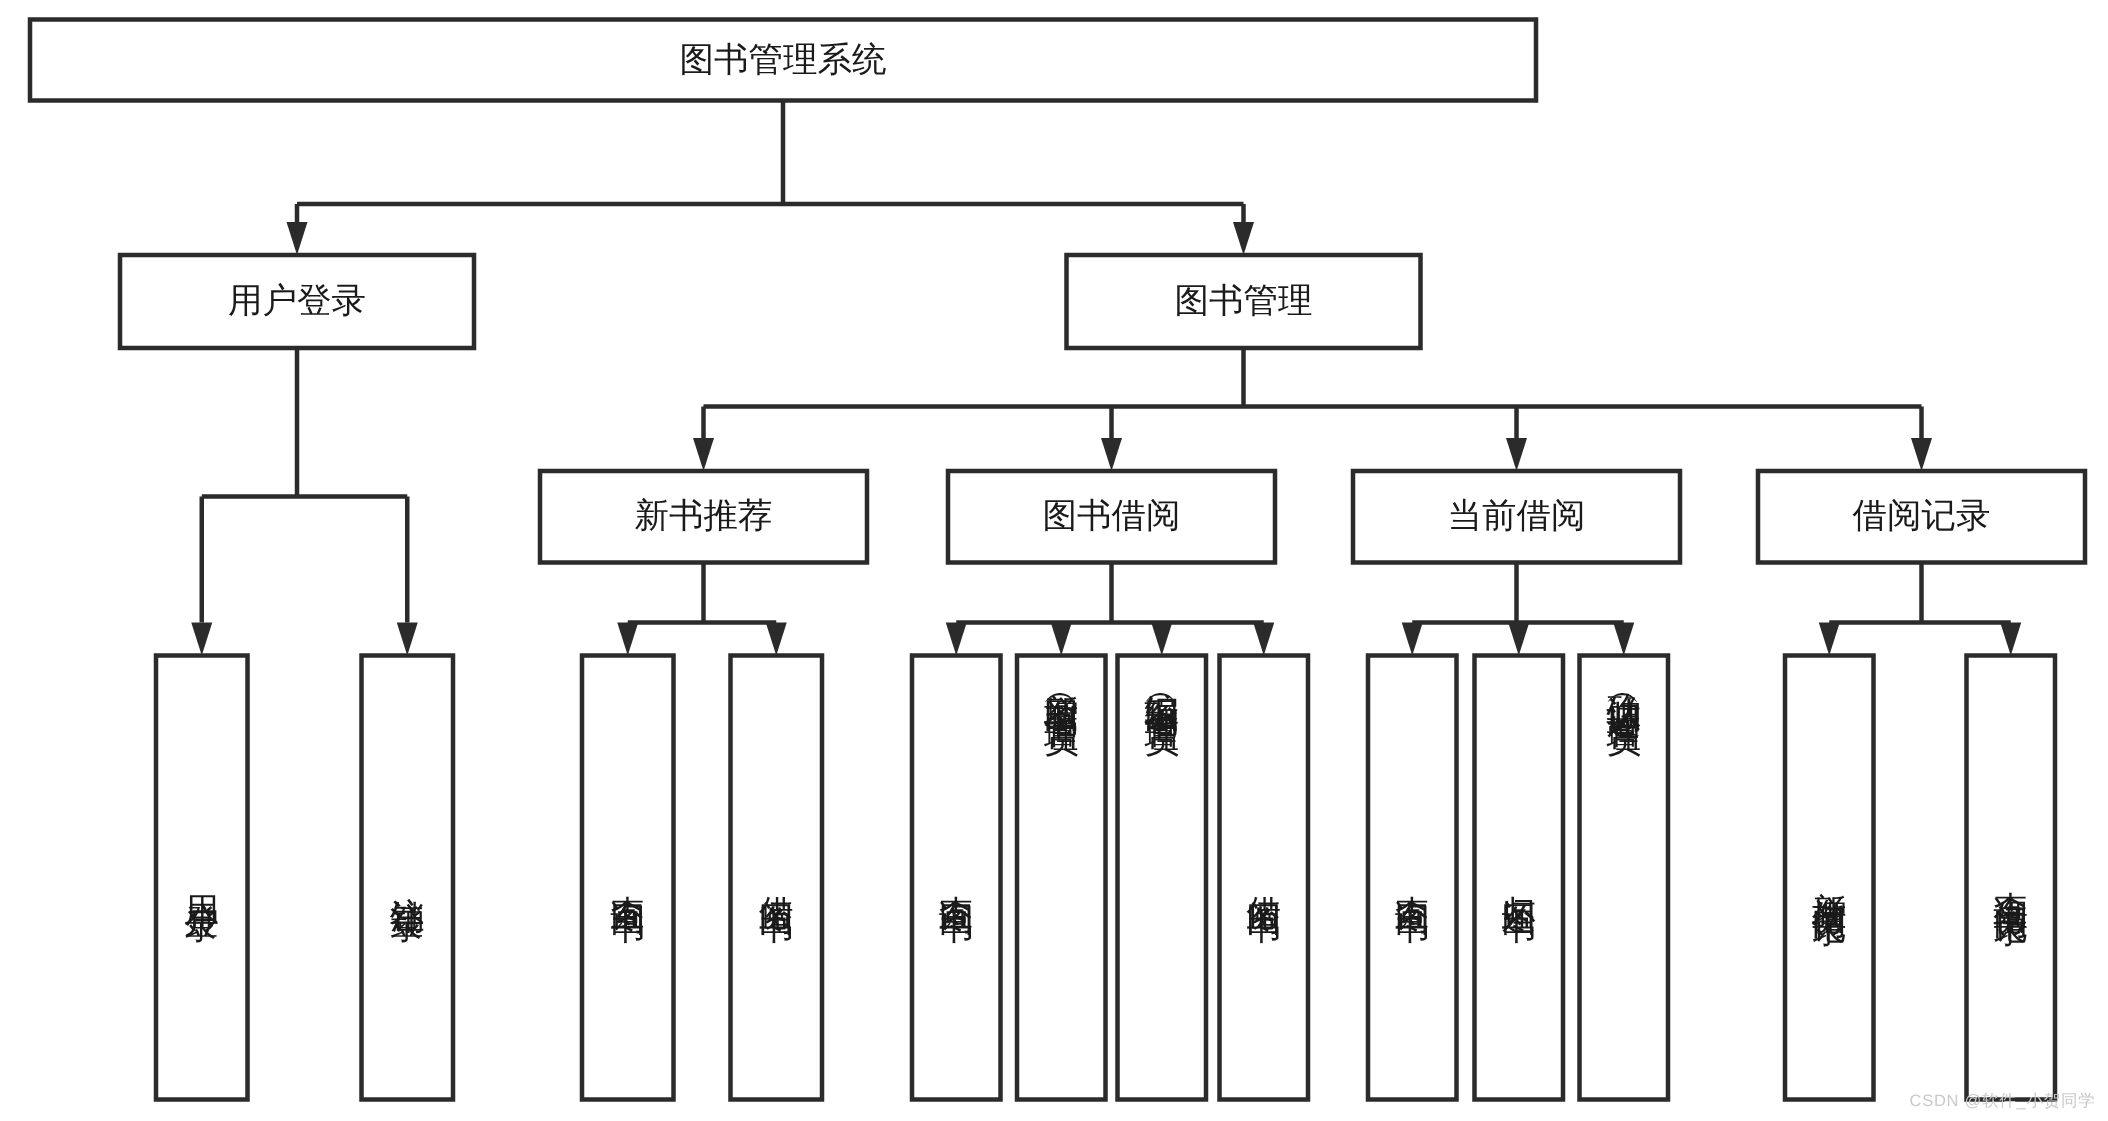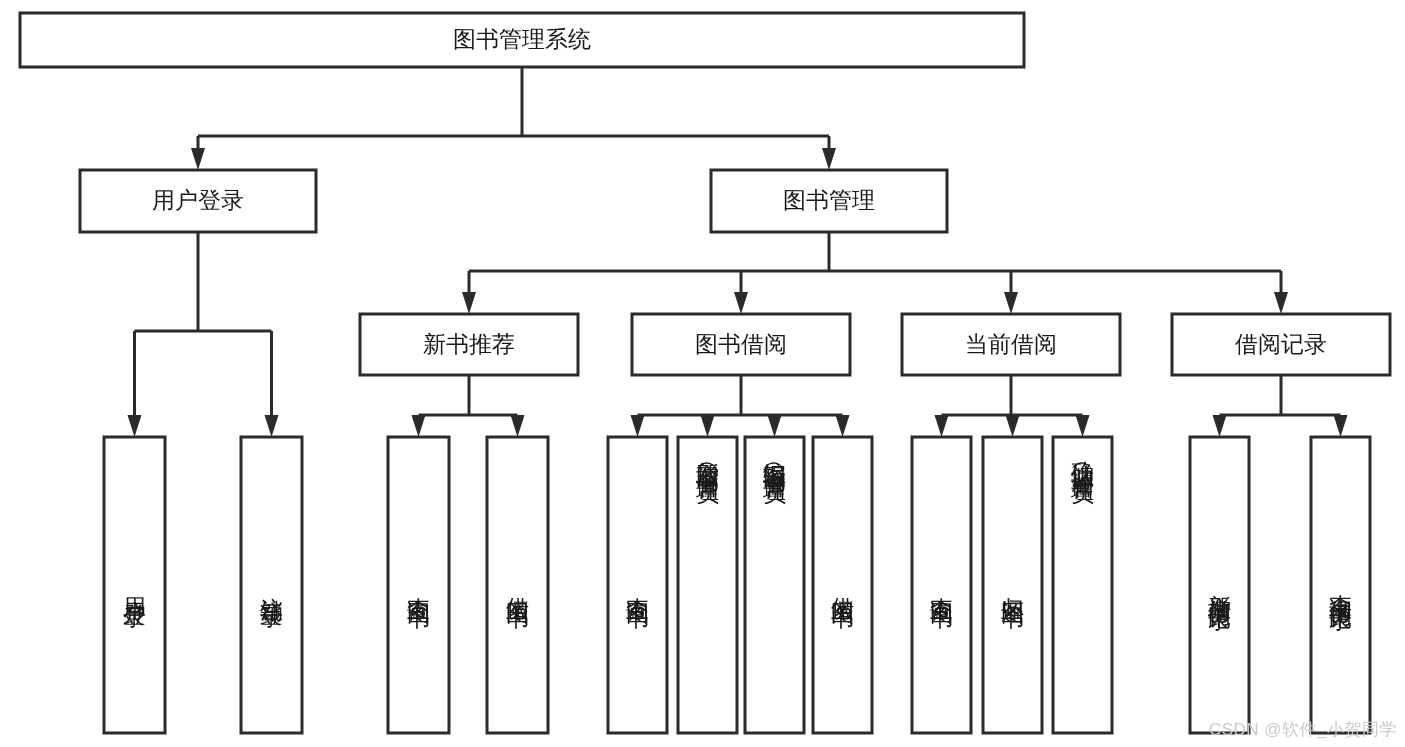--- a/index.html
+++ b/index.html
@@ -46,21 +46,21 @@
     font-size: 23px;
     fill: #1a1a1a;
     text-anchor: middle;
     dominant-baseline: middle;
   }
   .wm {
     position: absolute;
     right: 8px;
     bottom: 6px;
     font-family: "Liberation Sans", "DejaVu Sans", sans-serif;
-    font-size: 17px;
+    font-size: 11px;
     color: #c9c9c9;
     white-space: nowrap;
     letter-spacing: 0.5px;
   }
   
   .vleaf {
     position: absolute;
     box-sizing: border-box;
     display: flex;
     align-items: flex-start;

